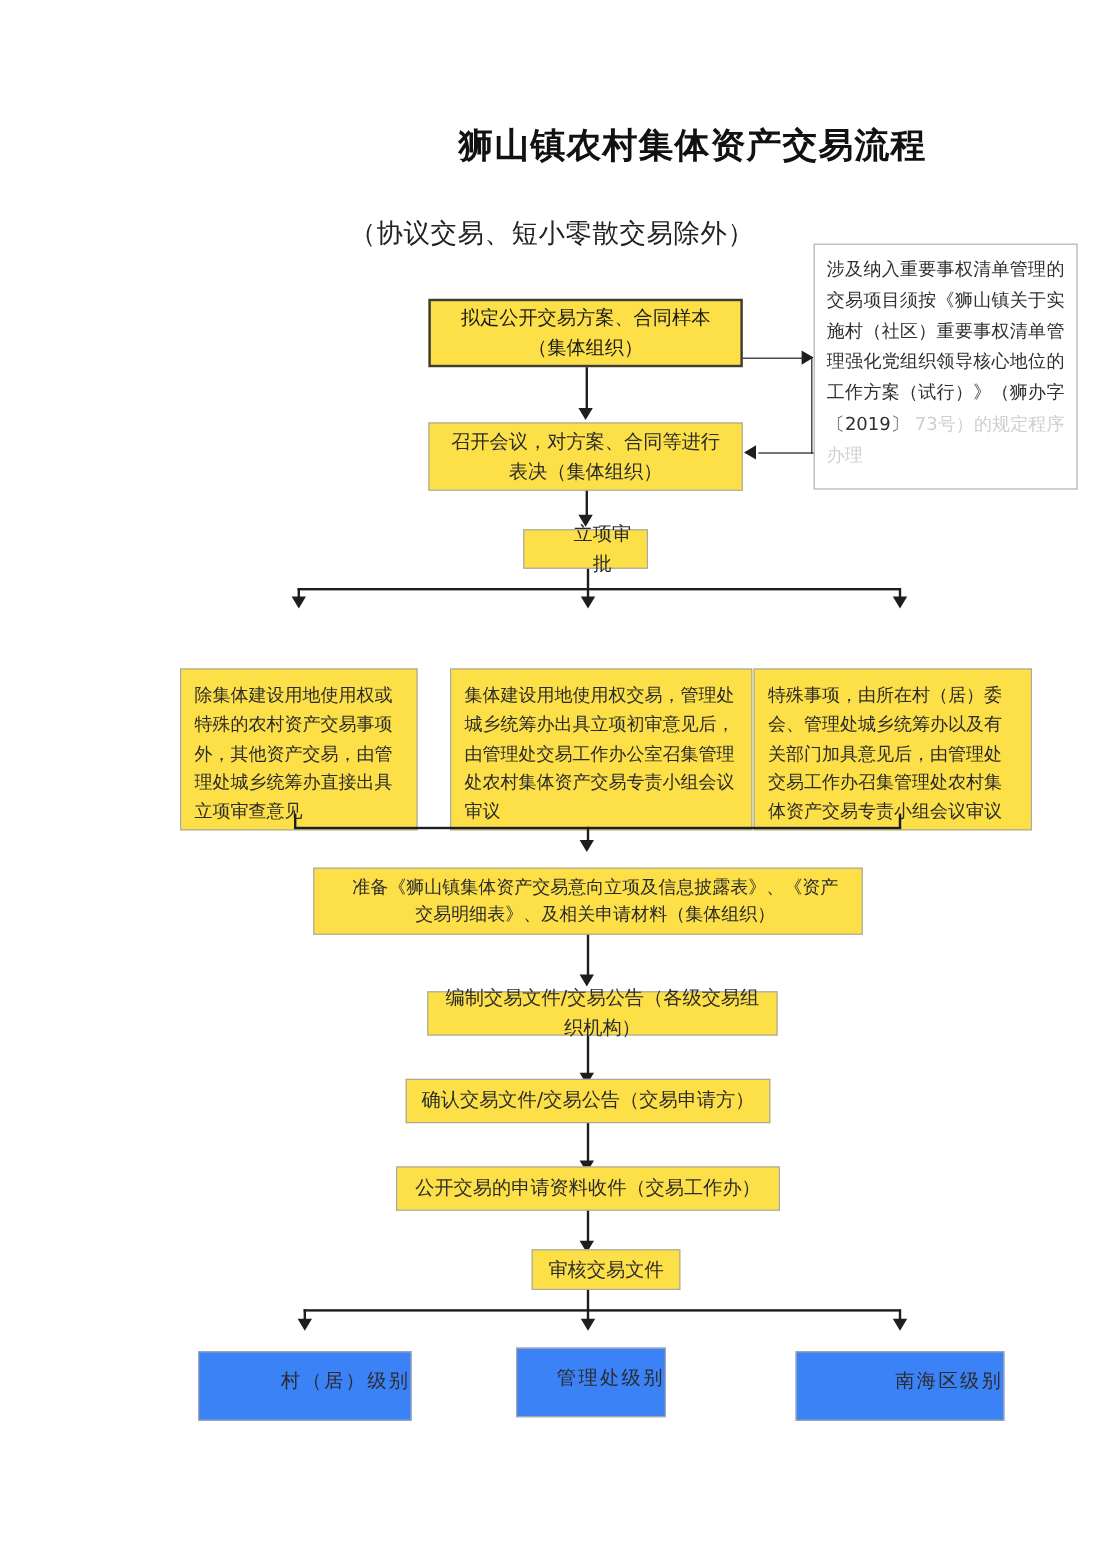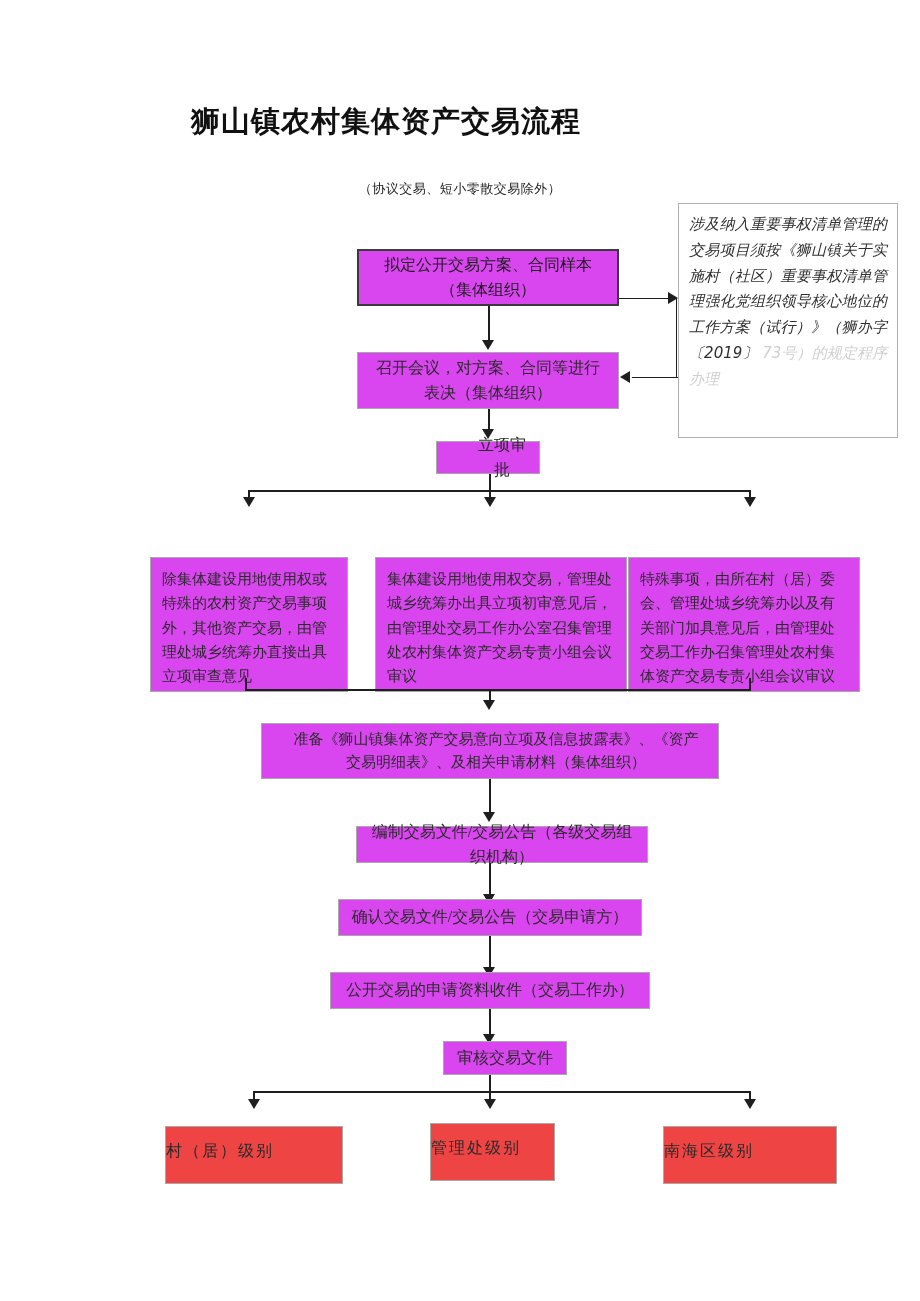--- a/index.html
+++ b/index.html
@@ -15,52 +15,51 @@
     color: #1a1a1a;
     overflow: hidden;
   }
 
   
   .doc-title {
     position: absolute;
     left: 0;
     top: 104px;
     width: 772px;
-    text-align: center;
+    text-align: right;
     font-size: 29px;
     font-weight: bold;
     letter-spacing: 1px;
     color: #111111;
     line-height: 1.2;
   }
   .doc-subtitle {
     position: absolute;
     left: 0;
     top: 180px;
     width: 920px;
     text-align: center;
-    font-size: 13px;
+    font-size: 22px;
     color: #222222;
     letter-spacing: 0.5px;
   }
 
   
   .fbox {
     position: absolute;
     box-sizing: border-box;
     border: 1px solid #a8a8a8;
-    background: #d946ef;
+    background: #fde047;
     display: flex;
     align-items: center;
     justify-content: center;
     text-align: center;
     color: #2b2b2b;
     line-height: 1.55;
     padding: 4px 8px;
-    font-family: Liberation Serif, serif;
   }
   .fbox.strong {
     border: 2px solid #3b3b3b;
     color: #1b1b1b;
   }
   .fbox .txt { display: block; width: 100%; }
 
   .fbox.para {
     align-items: flex-start;
     text-align: left;
@@ -125,23 +124,23 @@
   }
   .note-box .faded {
     color: #cfcfcf;
   }
 
   
   .level-box {
     position: absolute;
     box-sizing: border-box;
     border: 1px solid #a8a8a8;
-    background: #ef4444;
+    background: #3b82f6;
     padding-top: 14px;
-    text-align: left;
+    text-align: right;
     overflow: hidden;
   }
   .level-box .lvl-label {
     display: block;
     font-size: 16px;
     color: #2b2b2b;
     letter-spacing: 2px;
   }
   .level-box .lvl-sub {
     display: block;
@@ -150,21 +149,21 @@
     color: #ededed;
     letter-spacing: 3px;
   }
 </style>
 </head>
 <body>
 
 <div class="doc-title">狮山镇农村集体资产交易流程</div>
 <div class="doc-subtitle">（协议交易、短小零散交易除外）</div>
 
-<div class="note-box" style="left:678px; top:203px; width:220px; height:235px;font-style:italic;">
+<div class="note-box" style="left:678px; top:203px; width:220px; height:205px;">
   <span>涉及纳入重要事权清单管理的交易项目须按《狮山镇关于实施村（社区）重要事权清单管理强化党组织领导核心地位的工作方案（试行）》（狮办字〔2019〕</span>
   <span class="faded">73号）的规定程序办理</span>
 </div>
 
 <div class="fbox strong t16" style="left:357px; top:249px; width:262px; height:57px;">
   <span class="txt">
     <span>拟定公开交易方案、合同样本</span><br>
     <span>（集体组织）</span>
   </span>
 </div>

